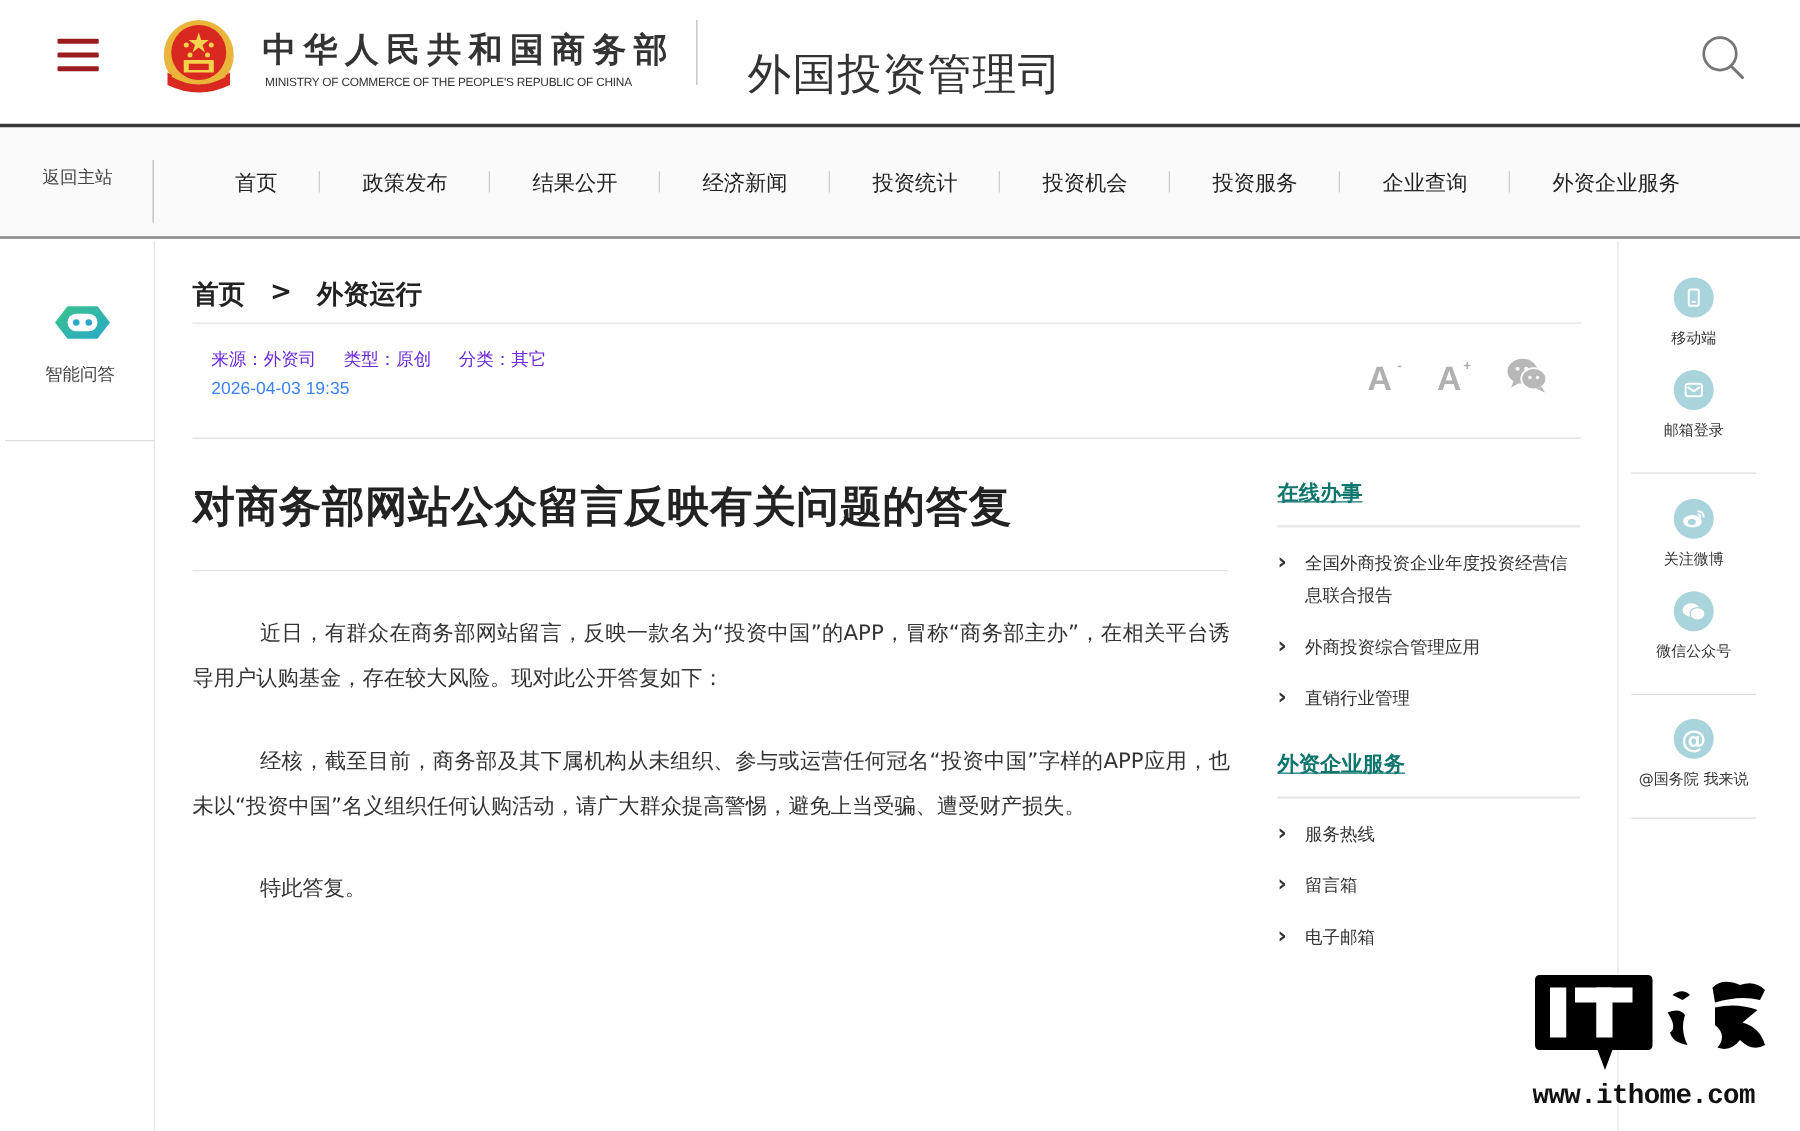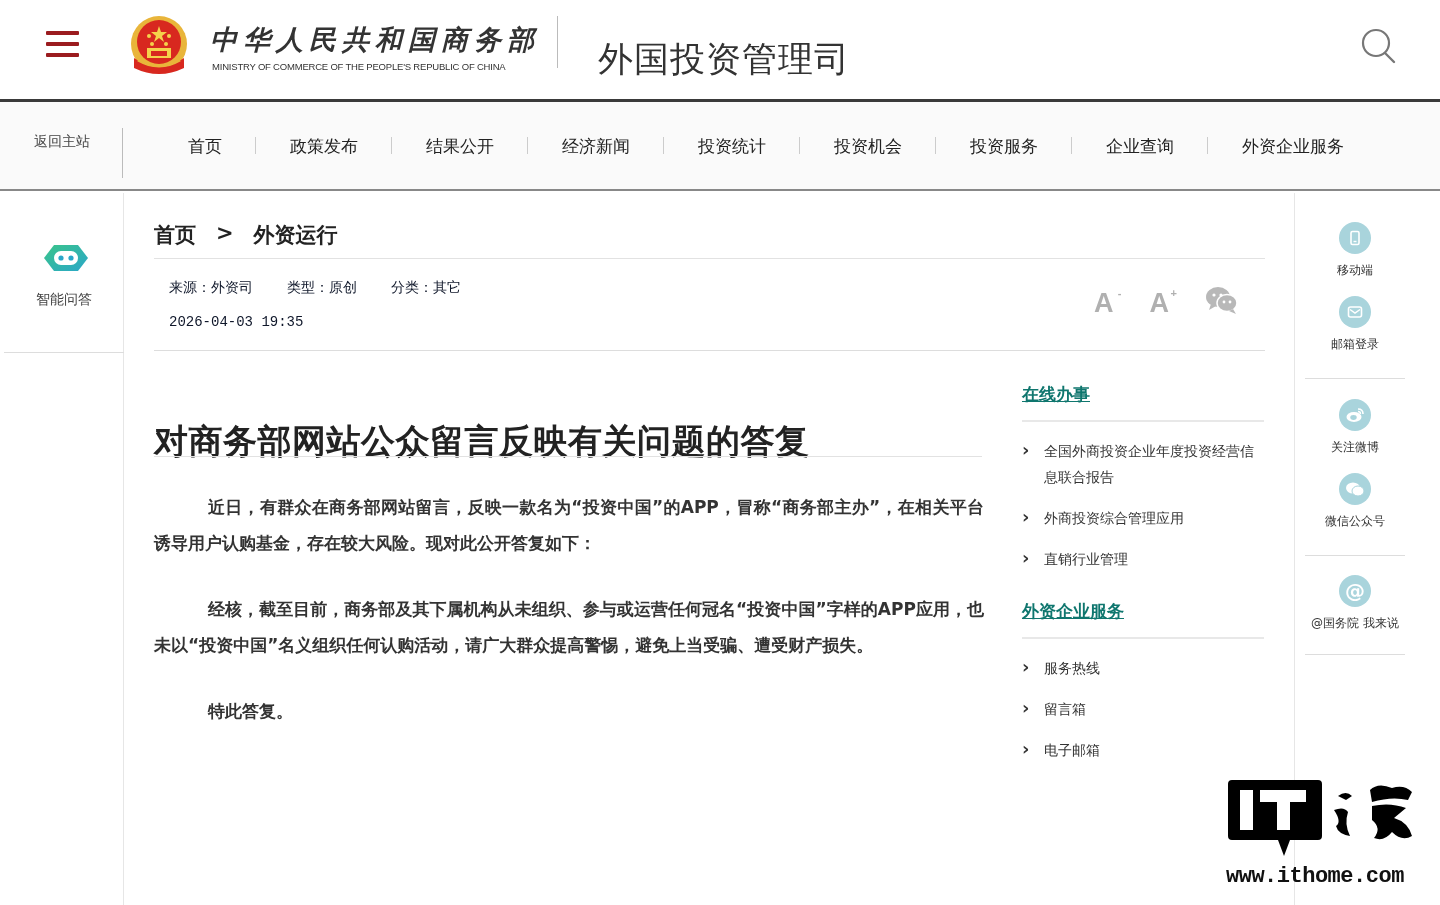--- a/index.html
+++ b/index.html
@@ -4,21 +4,21 @@
 <style>
   * { box-sizing: border-box; margin: 0; padding: 0; }
   html, body { width: 1440px; height: 905px; overflow: hidden; background: #ffffff; }
   body { font-family: "DejaVu Sans", "Liberation Sans", sans-serif; color: #333; position: relative; }
 
   
   .header { position: absolute; left: 0; top: 0; width: 1440px; height: 100px; background: #fff; }
   .hamburger { position: absolute; left: 46px; top: 31px; width: 33px; height: 26px; cursor: pointer; }
   .hamburger span { display: block; height: 4px; background: #9b1c1f; margin-bottom: 7px; border-radius: 1px; }
   .emblem { position: absolute; left: 128px; top: 14px; width: 62px; height: 64px; }
-  .ministry-cn { position: absolute; left: 210px; top: 22px; font-size: 27px; letter-spacing: 6px; color: #333; font-weight: bold; white-space: nowrap; font-style: italic; }
+  .ministry-cn { position: absolute; left: 210px; top: 22px; font-size: 27px; letter-spacing: 6px; color: #333; font-weight: bold; white-space: nowrap; }
   .ministry-en { position: absolute; left: 212px; top: 61px; font-size: 9.5px; color: #333; letter-spacing: -0.2px; white-space: nowrap; font-family: "Liberation Sans", sans-serif; }
   .header-divider { position: absolute; left: 557px; top: 16px; width: 1px; height: 52px; background: #bbb; }
   .dept-title { position: absolute; left: 598px; top: 36px; font-size: 35px; color: #333; letter-spacing: 1px; white-space: nowrap; }
   .search-btn { position: absolute; left: 1360px; top: 27px; width: 38px; height: 38px; cursor: pointer; }
   .header-line { position: absolute; left: 0; top: 99px; width: 1440px; height: 3px; background: #3a3a3a; }
 
   
   .navbar { position: absolute; left: 0; top: 102px; width: 1440px; height: 89px; background: #fafafa; border-bottom: 2px solid #888; }
   .back-main { position: absolute; left: 0; top: 0; width: 124px; height: 79px; display: flex; align-items: center; justify-content: center; font-size: 14px; color: #444; cursor: pointer; }
   .back-divider { position: absolute; left: 122px; top: 26px; width: 1px; height: 50px; background: #bbb; }
@@ -31,31 +31,31 @@
   .ai-qa { position: absolute; left: 4px; top: 0; width: 120px; height: 160px; border-bottom: 1px solid #ddd; cursor: pointer; }
   .ai-icon { position: absolute; left: 38px; top: 48px; width: 48px; height: 34px; }
   .ai-label { position: absolute; left: 0; width: 120px; top: 98px; text-align: center; font-size: 14px; color: #444; }
 
   
   .main { position: absolute; left: 154px; top: 193px; width: 1111px; }
   .breadcrumb { position: absolute; left: 0; top: 28px; font-size: 21px; font-weight: bold; color: #222; white-space: nowrap; display: flex; gap: 20px; }
   .breadcrumb a { color: #222; text-decoration: none; cursor: pointer; }
   .bc-sep { font-weight: bold; }
   .bc-line { position: absolute; left: 0; top: 65px; width: 1111px; height: 1px; background: #e2e2e2; }
-  .meta { position: absolute; left: 15px; top: 86px; font-size: 14px; color: #0f172a; white-space: nowrap; display: flex; gap: 34px; }
-  .meta-date { position: absolute; left: 15px; top: 121px; font-size: 14px; color: #0f172a; font-family: Liberation Mono, monospace; }
+  .meta { position: absolute; left: 15px; top: 86px; font-size: 14px; color: #6d28d9; white-space: nowrap; display: flex; gap: 22px; }
+  .meta-date { position: absolute; left: 15px; top: 109px; font-size: 14px; color: #3b82f6; font-family: Liberation Sans, sans-serif; }
   .tools { position: absolute; left: 940px; top: 92px; display: flex; gap: 36px; align-items: center; }
   .tool { color: #b0b0b0; font-weight: bold; font-size: 27px; cursor: pointer; position: relative; font-family: "Liberation Sans", sans-serif; }
   .tool sup { font-size: 11px; position: absolute; top: -1px; right: -8px; }
   .meta-line { position: absolute; left: 0; top: 157px; width: 1111px; height: 1px; background: #ddd; }
 
-  .article-title { position: absolute; left: 0; top: 190px; font-size: 34px; font-weight: bold; color: #222; white-space: nowrap; letter-spacing: 0.5px; margin-top: 36px; }
+  .article-title { position: absolute; left: 0; top: 190px; font-size: 34px; font-weight: bold; color: #222; white-space: nowrap; letter-spacing: 0.5px; }
   .title-line { position: absolute; left: 0; top: 263px; width: 828px; height: 1px; background: #e2e2e2; }
   .article-body { position: absolute; left: 0; top: 296px; width: 830px; font-size: 17px; color: #333; line-height: 36px; }
-  .article-body p { text-indent: 54px; margin-bottom: 30px; text-align: justify; font-weight: bold; }
+  .article-body p { text-indent: 54px; margin-bottom: 30px; text-align: justify; }
 
   
   .rcol { position: absolute; left: 1022px; top: 193px; width: 242px; }
   .rsec-title { font-size: 17px; font-weight: bold; color: #0f766e; text-decoration: underline; }
   .rsec-line { height: 2px; background: #e8e8e8; margin-top: 14px; }
   .rlist { list-style: none; margin-top: 16px; }
   .rlist li { position: relative; padding-left: 22px; font-size: 14px; color: #333; line-height: 26px; margin-bottom: 15px; cursor: pointer; }
   .rlist li::before { content: "›"; position: absolute; left: 0; top: -1px; font-size: 18px; font-weight: bold; color: #333; }
 
   

